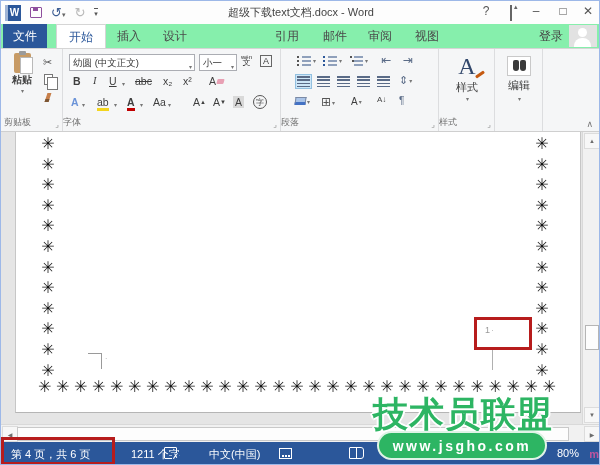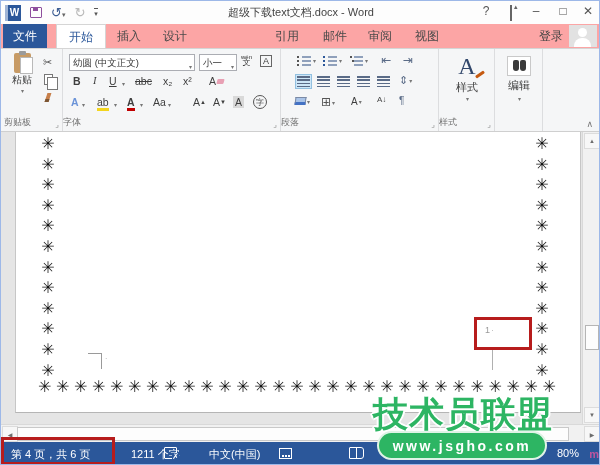--- a/index.html
+++ b/index.html
@@ -17,39 +17,39 @@
   .undo { color:#3f5f94; font-size:13px; line-height:13px; }
   .redo { color:#b9b9b9; font-size:13px; line-height:13px; }
   .mini-dd { font-size:7px; color:#666; }
   .qat-more { border-top:1px solid #555; font-size:7px; color:#555; line-height:7px; padding-top:1px; }
   .win-title { position:absolute; left:150px; right:150px; top:4px; text-align:center; color:#444; font-size:11px; }
   .winctl { position:absolute; top:3px; color:#555; font-size:12px; text-align:center; width:18px; }
   .ribbon-opt-ico { width:13px; height:11px; border:1px solid #666; position:relative; top:2px; }
   .ribbon-opt-ico::after { content:"▴"; position:absolute; left:3px; top:-3px; font-size:7px; color:#666; }
 
   
-  .tabrow { position:absolute; left:0; top:23px; width:600px; height:24px; background:#fca5a5; }
+  .tabrow { position:absolute; left:0; top:23px; width:600px; height:24px; background:#86efac; }
   .tab { position:absolute; top:0; height:24px; line-height:24px; padding:0 12px; font-size:12px; color:#4a4a4a; }
   .tab-file { left:2px; background:#2b579a; color:#fff; width:44px; text-align:center; padding:0; }
   .tab-active { background:#fff; color:#2b579a; border:1px solid #d5d5d5; border-bottom:none; }
   .signin { position:absolute; right:38px; top:0; line-height:24px; font-size:12px; color:#444; }
   .avatar { position:absolute; right:4px; top:1px; width:28px; height:22px; background:#e2e2e2; }
   .avatar::before { content:""; position:absolute; left:9px; top:3px; width:9px; height:9px; border-radius:50%; background:#fff; }
   .avatar::after { content:""; position:absolute; left:5px; top:13px; width:17px; height:9px; border-radius:8px 8px 0 0; background:#fff; }
 
   
   .ribbon { position:absolute; left:0; top:47px; width:600px; height:84px; background:#f5f6f7; border-top:1px solid #d5d5d5; border-bottom:1px solid #cfcfcf; }
   .rgroup { position:absolute; top:0; height:82px; border-right:1px solid #dcdddf; }
   .glabel { position:absolute; bottom:2px; left:0; right:0; text-align:left; font-size:9px; color:#717171; }
   .launcher { position:absolute; bottom:2px; font-size:8px; color:#8a8a8a; }
   .dd { font-size:6px; color:#777; margin-left:1px; }
   .rbtn { position:absolute; display:flex; align-items:center; justify-content:center; color:#3e3e3e; }
 
   
-  .paste-btn { position:absolute; left:4px; top:4px; width:34px; height:60px; text-align:center; font-size:10px; color:#444; }
+  .paste-btn { position:absolute; left:4px; top:4px; width:34px; height:60px; text-align:center; font-size:10px; color:#444;font-weight:bold; }
   .clip-ico { width:17px; height:20px; background:#c79b66; border-radius:2px; margin:0 auto; position:relative; }
   .clip-ico::before { content:""; position:absolute; left:5px; top:-2px; width:7px; height:4px; background:#9b9b9b; border-radius:1px; }
   .clip-ico::after { content:""; position:absolute; right:-2px; top:4px; width:11px; height:15px; background:#fff; border:1px solid #b9b9b9; }
   .scissors { font-size:11px; color:#555; }
   .copy-ico { width:9px; height:11px; border:1px solid #777; background:#fff; position:relative; }
   .copy-ico::after { content:""; position:absolute; left:2px; top:2px; width:9px; height:11px; border:1px solid #777; background:#fff; }
   .brush-ico { width:4px; height:9px; background:#c77f4a; transform:skewX(-18deg); border-bottom:3px solid #7b5634; }
 
   
   .combo { position:absolute; height:17px; background:#fff; border:1px solid #abadb3; font-size:9.5px; color:#333; line-height:15px; padding:0 3px; }

